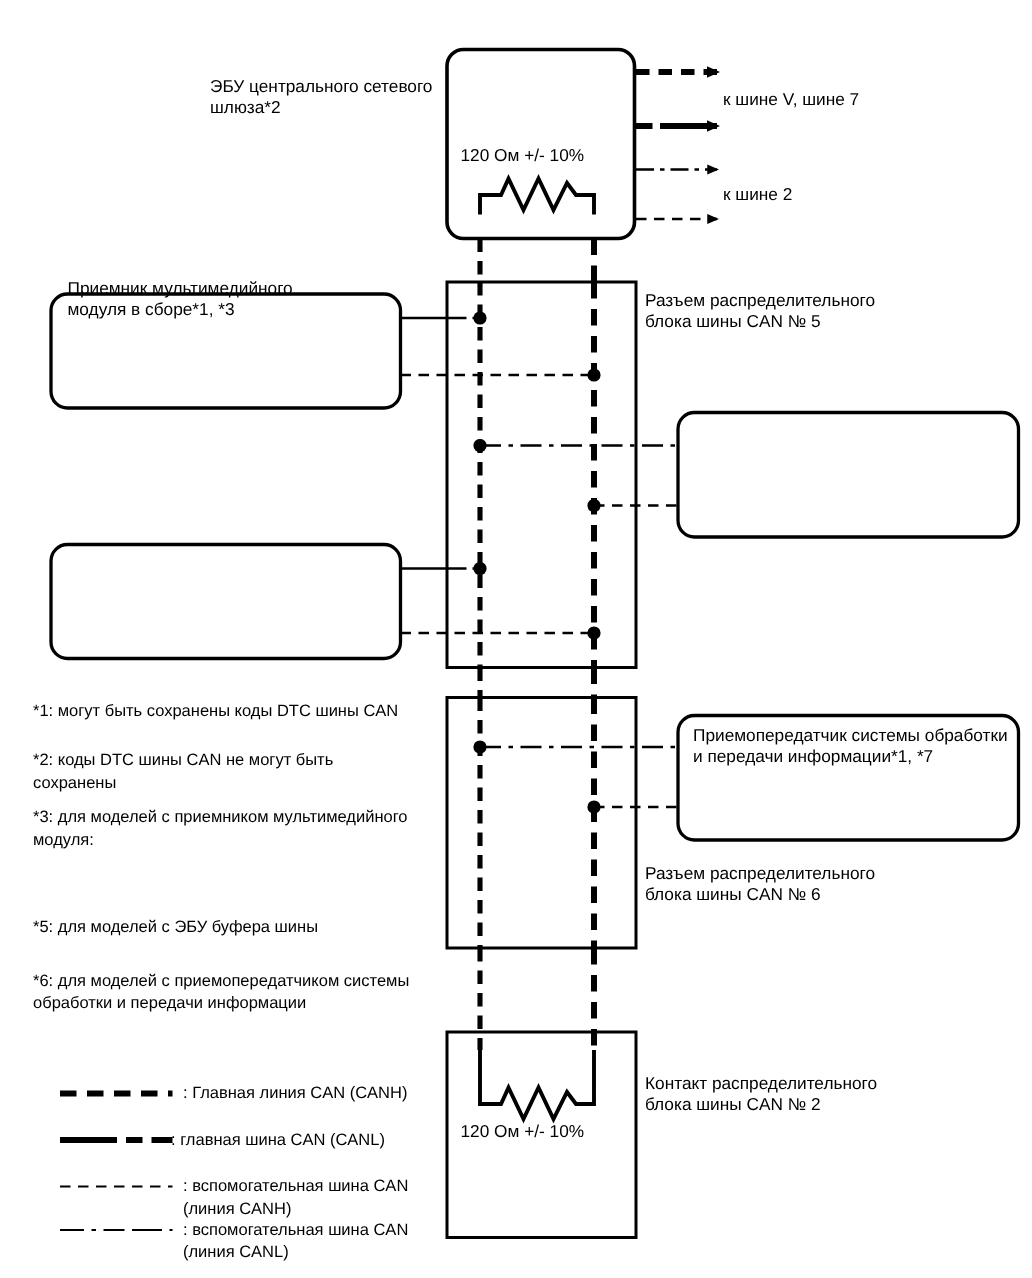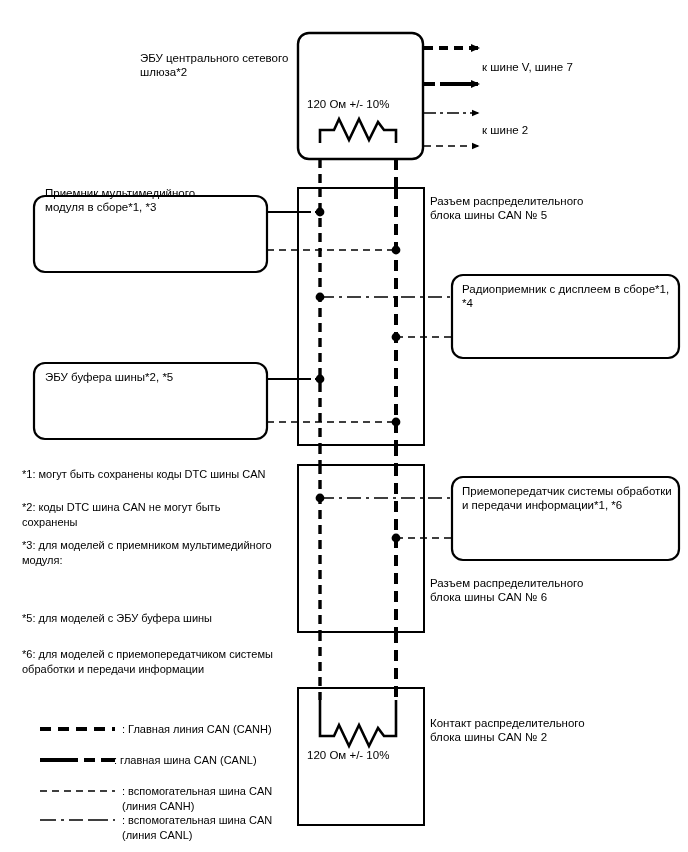--- a/index.html
+++ b/index.html
@@ -138,27 +138,25 @@
 блока шины CAN № 5</div>
   <div class="lbl" style="left:418px; top:576px; width:200px;">Разъем распределительного
 блока шины CAN № 6</div>
   <div class="lbl" style="left:418px; top:716px; width:200px;">Контакт распределительного
 блока шины CAN № 2</div>
 
   <div class="lbl" style="left:295px; top:748px; width:120px;">120 Ом +/- 10%</div>
 
   <div class="boxtext" style="left:33px; top:186px; width:215px;">Приемник мультимедийного
 модуля в сборе*1, *3</div>
-  <div class="boxtext" style="left:33px; top:370px; width:215px;">ЭБУ буфера шины*2, *5</div>
-  <div class="boxtext" style="left:450px; top:282px; width:215px;">Радиоприемник с дисплеем в сборе*1, *4</div>
   <div class="boxtext" style="left:450px; top:484px; width:215px;">Приемопередатчик системы обработки
-и передачи информации*1, *6</div>
+и передачи информации*1, *7</div>
 
   <div class="lbl-sm" style="left:10px; top:467px; width:270px;">*1: могут быть сохранены коды DTC шины CAN</div>
-  <div class="lbl-sm" style="left:10px; top:500px; width:270px;">*2: коды DTC шина CAN не могут быть
+  <div class="lbl-sm" style="left:10px; top:500px; width:270px;">*2: коды DTC шины CAN не могут быть
 сохранены</div>
   <div class="lbl-sm" style="left:10px; top:538px; width:270px;">*3: для моделей с приемником мультимедийного
 модуля:</div>
   <div class="lbl-sm" style="left:10px; top:611px; width:270px;">*5: для моделей с ЭБУ буфера шины</div>
   <div class="lbl-sm" style="left:10px; top:647px; width:270px;">*6: для моделей с приемопередатчиком системы
 обработки и передачи информации</div>
 
   <div class="lbl-sm" style="left:110px; top:722px; width:230px;">: Главная линия CAN (CANH)</div>
   <div class="lbl-sm" style="left:102px; top:753px; width:230px;">: главная шина CAN (CANL)</div>
   <div class="lbl-sm" style="left:110px; top:784px; width:230px;">: вспомогательная шина CAN

